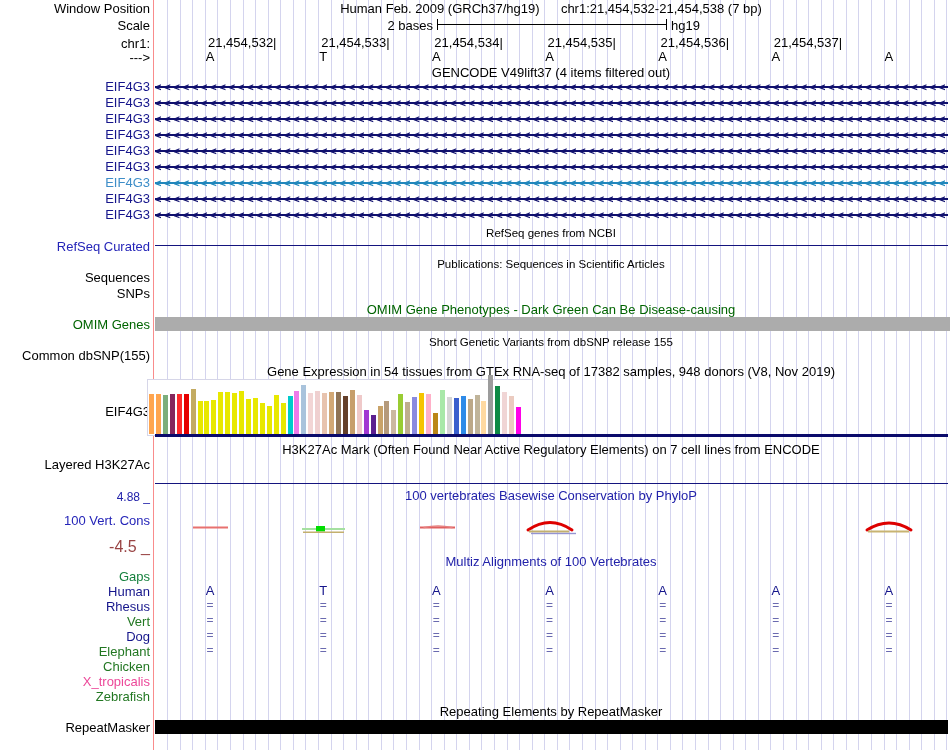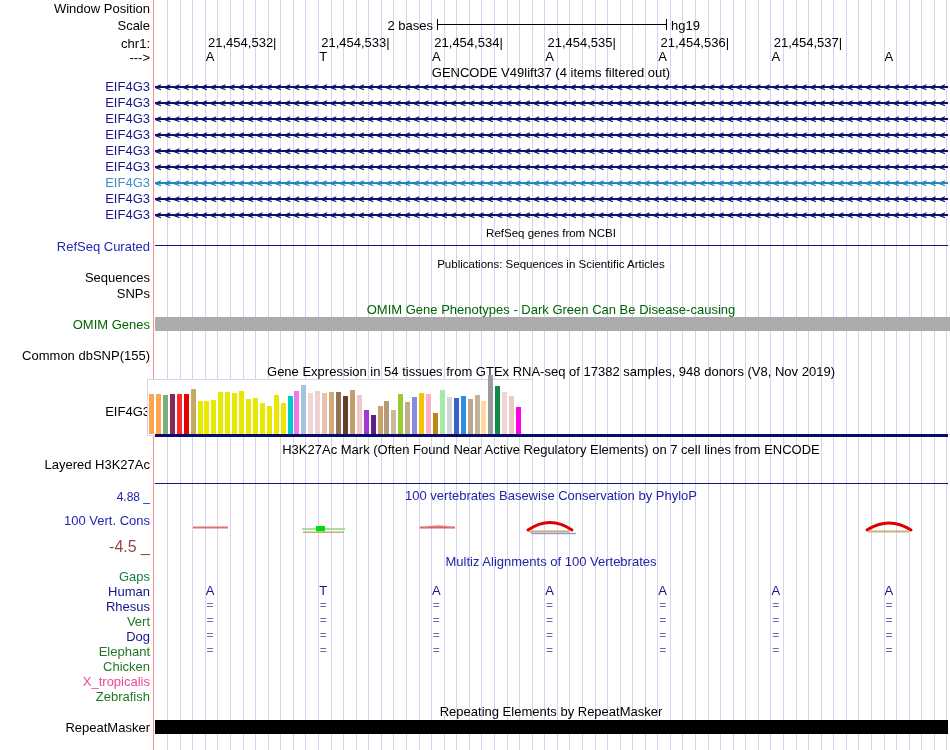--- a/index.html
+++ b/index.html
@@ -95,20 +95,25 @@
       <div class="grid-line" style="left: 883.6px; background: rgb(212, 212, 238);"></div>
       <div class="grid-line" style="left: 896.1px; background: rgb(212, 212, 238);"></div>
       <div class="grid-line" style="left: 908.7px; background: rgb(212, 212, 238);"></div>
       <div class="grid-line" style="left: 921.3px; background: rgb(212, 212, 238);"></div>
       <div class="grid-line" style="left: 933.8px; background: rgb(212, 212, 238);"></div>
       <div class="grid-line" style="left: 946.4px; background: rgb(212, 212, 238);"></div>
     </div>
   <div class="red-guide" id="red-guide" style="left: 152.5px; background: rgb(249, 140, 140);"></div>
 
   <div class="lbl" style="top:1px">Window Position</div>
+  <div class="abs" style="top:1px;left:155px;width:792px;text-align:center;white-space:nowrap;">
+    <span>Human Feb. 2009 (GRCh37/hg19)</span>
+    <span style="display:inline-block;width:14px;"></span>
+    <span>chr1:21,454,532-21,454,538 (7 bp)</span>
+  </div>
 
   <div class="lbl" style="top:18px">Scale</div>
   <div class="abs" style="top:18px;left:333px;width:100px;text-align:right;">2 bases</div>
   <div class="scalebar"></div>
   <div class="abs" style="top:18px;left:671px;">hg19</div>
 
   <div class="lbl" style="top:36px">chr1:</div>
   <div id="ruler-row">
       <div class="ruler-cell" style="left: 164.5px; top: 36px;">21,454,532|</div>
       <div class="ruler-cell" style="left: 277.64px; top: 36px;">21,454,533|</div>
@@ -185,20 +190,21 @@
   <div class="hline" style="left:155px;top:244.5px;width:793px;height:1.8px;background:#14147E;"></div>
 
   <div class="title small" style="top:257px">Publications: Sequences in Scientific Articles</div>
   <div class="lbl" style="top:270px">Sequences</div>
   <div class="lbl" style="top:286px">SNPs</div>
 
   <div class="title" style="top:303px;color:#006400">OMIM Gene Phenotypes - Dark Green Can Be Disease-causing</div>
   <div class="lbl" style="top:317px;color:#006400">OMIM Genes</div>
   <div class="hline" style="left:155px;top:317px;width:795px;height:13.5px;background:#ACACAC;"></div>
 
+  <div class="title small" style="top:335px">Short Genetic Variants from dbSNP release 155</div>
   <div class="lbl" style="top:348px">Common dbSNP(155)</div>
 
   <div class="title" style="top:365px">Gene Expression in 54 tissues from GTEx RNA-seq of 17382 samples, 948 donors (V8, Nov 2019)</div>
   <div class="lbl" style="top:404px">EIF4G3</div>
   <div class="abs" style="left:146.5px;top:379px;width:386px;height:57px;background:#fff;border:1px solid #D6D6E8;box-sizing:border-box;"></div>
   <div id="gtex-bars">
       <div class="gtex-bar" style="left: 149px; top: 394px; height: 40px; background: rgb(255, 165, 79);"></div>
       <div class="gtex-bar" style="left: 155.9px; top: 394px; height: 40px; background: rgb(255, 165, 79);"></div>
       <div class="gtex-bar" style="left: 162.8px; top: 395px; height: 39px; background: rgb(124, 174, 124);"></div>
       <div class="gtex-bar" style="left: 169.8px; top: 394px; height: 40px; background: rgb(134, 39, 92);"></div>

